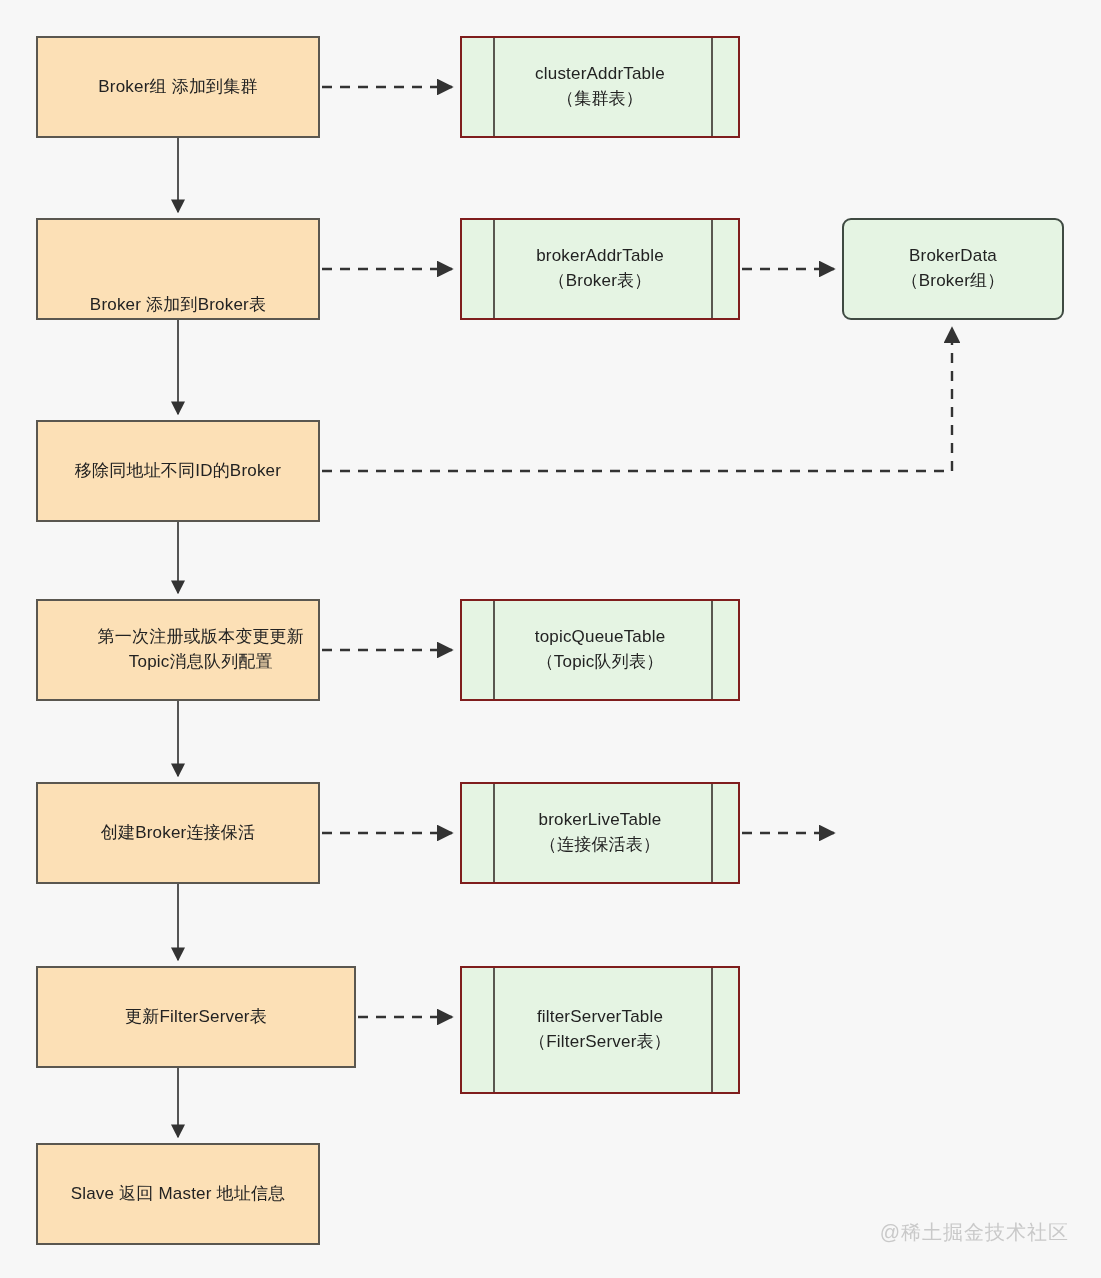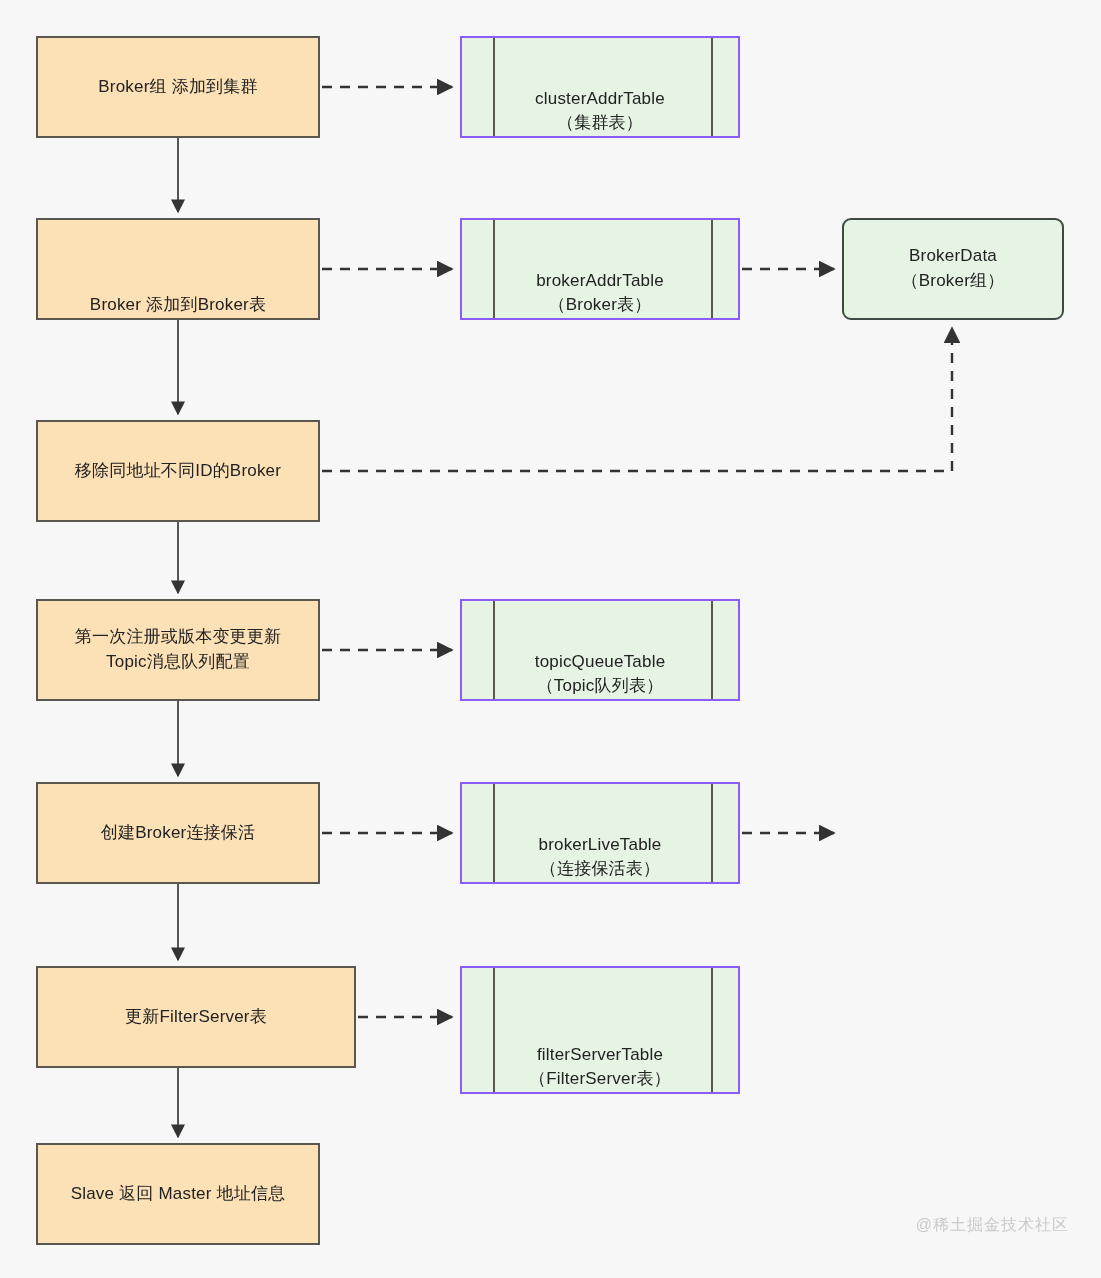--- a/index.html
+++ b/index.html
@@ -38,22 +38,21 @@
     line-height: 1.45;
     letter-spacing: 0.2px;
     white-space: pre-line;
   }
   .node.process {
     background: #fce0b6;
     border: 2px solid #5a5750;
   }
   .node.table {
     background: #e5f4e3;
-    border: 2px solid #8b5cf6;
-    align-items: flex-end;
+    border: 2px solid #7f1d1d;
   }
   .node.rounded {
     background: #e5f4e3;
     border: 2px solid #3f4a42;
     border-radius: 9px;
   }
   .node .label {
     position: relative;
     z-index: 2;
     padding: 0 14px;
@@ -62,23 +61,23 @@
     position: absolute;
     top: 0;
     bottom: 0;
     width: 2px;
     background: #5a5750;
     z-index: 1;
   }
   #watermark {
     position: absolute;
     right: 32px;
-    bottom: 42px;
+    bottom: 32px;
     color: #c9c9c9;
-    font-size: 16px;
+    font-size: 20px;
     letter-spacing: 1px;
     white-space: nowrap;
   }
 </style>
 </head>
 <body>
 
 <div id="canvas">
 
   <svg id="edges" viewBox="0 0 1101 1278">
@@ -126,21 +125,21 @@
     <span class="divider" style="left:31px;"></span>
     <span class="divider" style="left:249px;"></span>
     <span class="label">brokerAddrTable
 （Broker表）</span>
   </div>
 
   <div class="node process" style="left:36px; top:420px; width:284px; height:102px;">
     <span class="label">移除同地址不同ID的Broker</span>
   </div>
 
-  <div class="node process" style="left:36px; top:599px; width:284px; height:102px;">
+  <div class="node process" style="left:36px; top:599px; width:284px; height:102px;justify-content:flex-end;">
     <span class="label">第一次注册或版本变更更新
 Topic消息队列配置</span>
   </div>
   <div class="node process" style="left:36px; top:782px; width:284px; height:102px;">
     <span class="label">创建Broker连接保活</span>
   </div>
 
   <div class="node table" style="left:460px; top:599px; width:280px; height:102px;">
     <span class="divider" style="left:31px;"></span>
     <span class="divider" style="left:249px;"></span>

